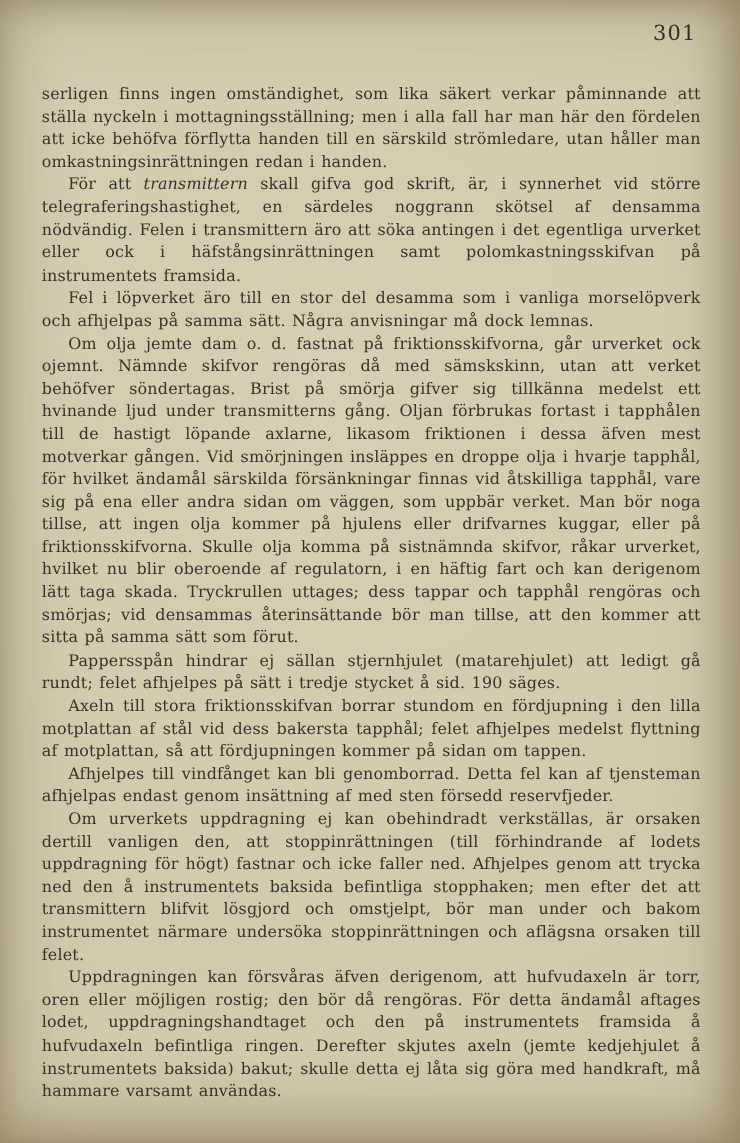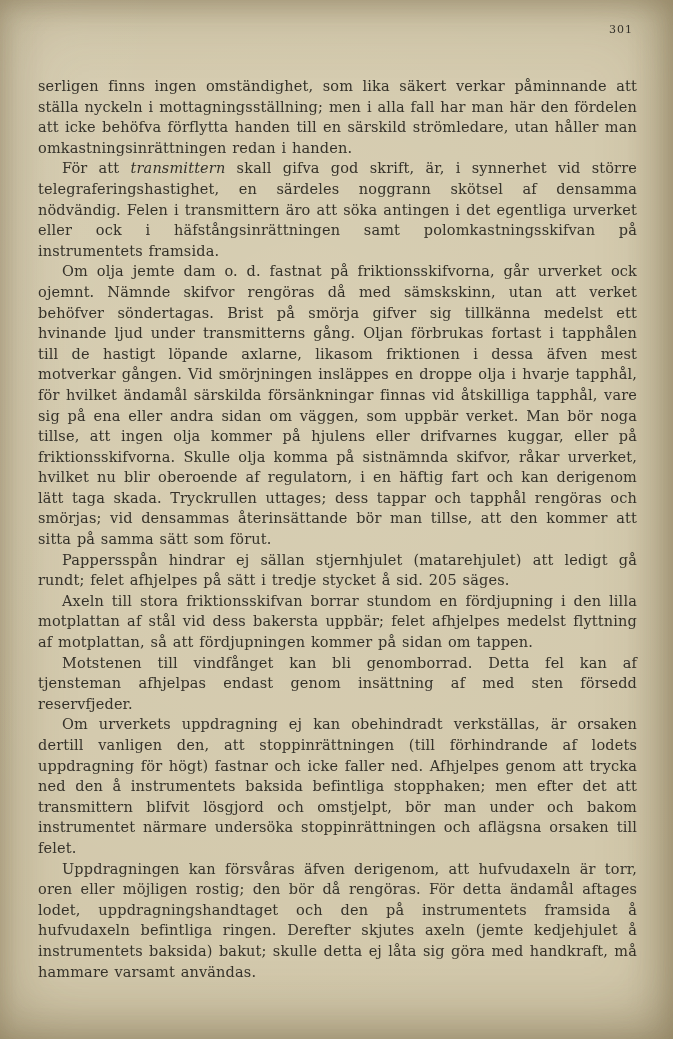--- a/index.html
+++ b/index.html
@@ -28,21 +28,21 @@
       inset 0 6px 18px rgba(96,78,44,0.12);
     color: #35322a;
     font-family: "DejaVu Serif", "Liberation Serif", serif;
     font-size: 14.5px;
     line-height: 20.6px;
   }
   .page-number {
     position: absolute;
     top: 20px;
     right: 40px;
-    font-size: 11px;
+    font-size: 19px;
     letter-spacing: 1px;
     color: #34312a;
   }
   .text-block {
     position: absolute;
     left: 38px;
     right: 36px;
     top: 57px;
     text-align: justify;
     letter-spacing: 0.15px;
@@ -61,20 +61,21 @@
   }
 </style>
 </head>
 <body>
 
 <div class="page">
   <div class="page-number">301</div>
   <div class="text-block">
     <p class="first">serligen finns ingen omständighet, som lika säkert verkar påminnande att ställa nyckeln i mottagningsställning; men i alla fall har man här den fördelen att icke behöfva förflytta handen till en särskild strömledare, utan håller man omkastningsinrättningen redan i handen.</p>
     <p><span>För att </span><em>transmittern</em><span> skall gifva god skrift, är, i synnerhet vid större telegraferingshastighet, en särdeles noggrann skötsel af densamma nödvändig. Felen i transmittern äro att söka antingen i det egentliga urverket eller ock i häfstångsinrättningen samt polomkastningsskifvan på instrumentets framsida.</span></p>
+    <p>Fel i löpverket äro till en stor del desamma som i vanliga morselöpverk och afhjelpas på samma sätt. Några anvisningar må dock lemnas.</p>
     <p>Om olja jemte dam o. d. fastnat på friktionsskifvorna, går urverket ock ojemnt. Nämnde skifvor rengöras då med sämskskinn, utan att verket behöfver söndertagas. Brist på smörja gifver sig tillkänna medelst ett hvinande ljud under transmitterns gång. Oljan förbrukas fortast i tapphålen till de hastigt löpande axlarne, likasom friktionen i dessa äfven mest motverkar gången. Vid smörjningen insläppes en droppe olja i hvarje tapphål, för hvilket ändamål särskilda försänkningar finnas vid åtskilliga tapphål, vare sig på ena eller andra sidan om väggen, som uppbär verket. Man bör noga tillse, att ingen olja kommer på hjulens eller drifvarnes kuggar, eller på friktionsskifvorna. Skulle olja komma på sistnämnda skifvor, råkar urverket, hvilket nu blir oberoende af regulatorn, i en häftig fart och kan derigenom lätt taga skada. Tryckrullen uttages; dess tappar och tapphål rengöras och smörjas; vid densammas återinsättande bör man tillse, att den kommer att sitta på samma sätt som förut.</p>
-    <p>Pappersspån hindrar ej sällan stjernhjulet (matarehjulet) att ledigt gå rundt; felet afhjelpes på sätt i tredje stycket å sid. 205 säges.</p>
-    <p>Axeln till stora friktionsskifvan borrar stundom en fördjupning i den lilla motplattan af stål vid dess bakersta uppbär; felet afhjelpes medelst flyttning af motplattan, så att fördjupningen kommer på sidan om tappen.</p>
-    <p>Motstenen till vindfånget kan bli genomborrad. Detta fel kan af tjensteman afhjelpas endast genom insättning af med sten försedd reservfjeder.</p>
+    <p>Pappersspån hindrar ej sällan stjernhjulet (matarehjulet) att ledigt gå rundt; felet afhjelpes på sätt i tredje stycket å sid. 190 säges.</p>
+    <p>Axeln till stora friktionsskifvan borrar stundom en fördjupning i den lilla motplattan af stål vid dess bakersta tapphål; felet afhjelpes medelst flyttning af motplattan, så att fördjupningen kommer på sidan om tappen.</p>
+    <p>Afhjelpes till vindfånget kan bli genomborrad. Detta fel kan af tjensteman afhjelpas endast genom insättning af med sten försedd reservfjeder.</p>
     <p>Om urverkets uppdragning ej kan obehindradt verkställas, är orsaken dertill vanligen den, att stoppinrättningen (till förhindrande af lodets uppdragning för högt) fastnar och icke faller ned. Afhjelpes genom att trycka ned den å instrumentets baksida befintliga stopphaken; men efter det att transmittern blifvit lösgjord och omstjelpt, bör man under och bakom instrumentet närmare undersöka stoppinrättningen och aflägsna orsaken till felet.</p>
     <p>Uppdragningen kan försvåras äfven derigenom, att hufvudaxeln är torr, oren eller möjligen rostig; den bör då rengöras. För detta ändamål aftages lodet, uppdragningshandtaget och den på instrumentets framsida å hufvudaxeln befintliga ringen. Derefter skjutes axeln (jemte kedjehjulet å instrumentets baksida) bakut; skulle detta ej låta sig göra med handkraft, må hammare varsamt användas.</p>
   </div>
 </div>
 
 </body></html>

